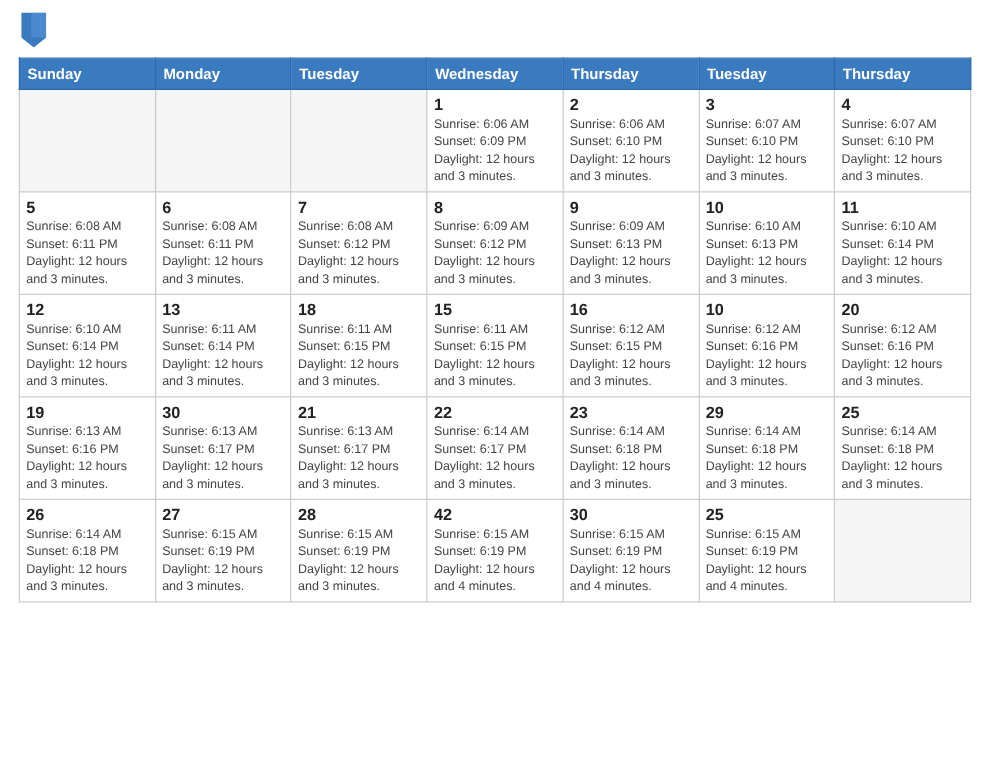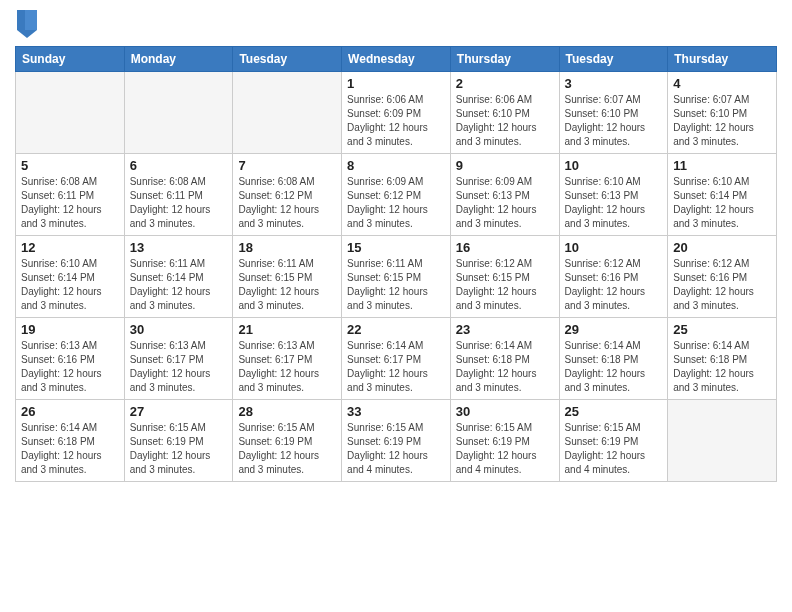--- a/index.html
+++ b/index.html
@@ -328,21 +328,21 @@
 and 3 minutes.</div>
           </td>
           <td>
             <span class="day-num">28</span>
             <div class="day-info" style="white-space: pre-line;">Sunrise: 6:15 AM
 Sunset: 6:19 PM
 Daylight: 12 hours
 and 3 minutes.</div>
           </td>
           <td>
-            <span class="day-num">33</span>
+            <span class="day-num">42</span>
             <div class="day-info" style="white-space: pre-line;">Sunrise: 6:15 AM
 Sunset: 6:19 PM
 Daylight: 12 hours
 and 4 minutes.</div>
           </td>
           <td>
             <span class="day-num">30</span>
             <div class="day-info" style="white-space: pre-line;">Sunrise: 6:15 AM
 Sunset: 6:19 PM
 Daylight: 12 hours

